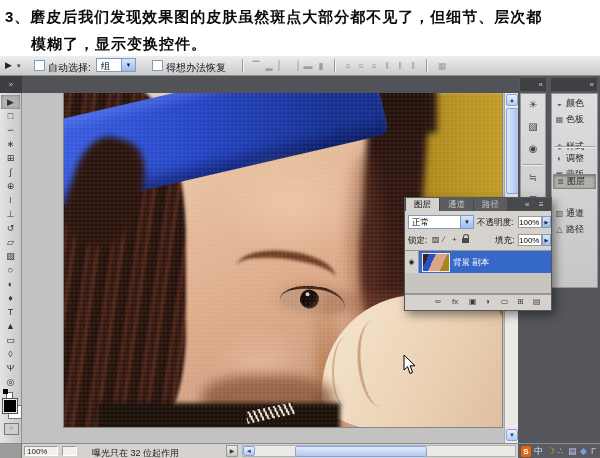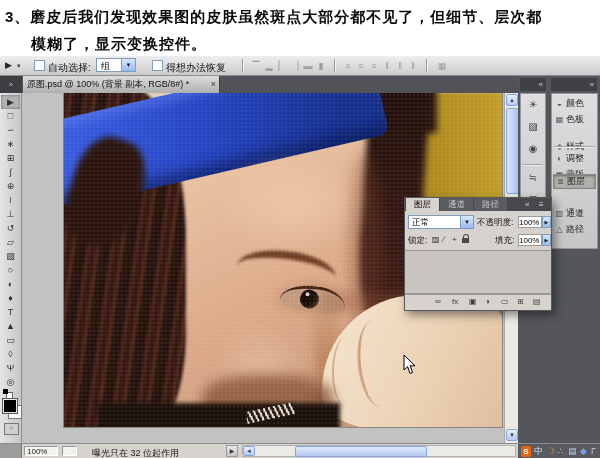--- a/index.html
+++ b/index.html
@@ -157,24 +157,20 @@
     <span class="ob-ico" style="left:368px">≡</span>
     <span class="ob-ico" style="left:381px">‖</span>
     <span class="ob-ico" style="left:394px">‖</span>
     <span class="ob-ico" style="left:407px">‖</span>
     <span class="sep" style="left:426px"></span>
     <span class="ob-ico" style="left:436px">▦</span>
   </div>
 
   <div class="tabbar">
     <span class="tb-grip">»</span>
-    <span class="doctab">
-      <span>原图.psd @ 100% (背景 副本, RGB/8#) *</span>
-      <span class="x">×</span>
-    </span>
   </div>
 
   <div class="toolbox">
     <span class="tool sel" style="top:2px">▶</span>
     <span class="tool" style="top:16px">□</span>
     <span class="tool" style="top:30px">∽</span>
     <span class="tool" style="top:44px">∗</span>
     <span class="tool" style="top:58px">⊞</span>
     <span class="tool" style="top:72px">∫</span>
     <span class="tool" style="top:86px">⊕</span>
@@ -246,21 +242,21 @@
     <span class="dk-head" style="left:2px;width:26px">«</span>
     <span class="dk-head" style="left:33px;width:46px">«</span>
     <div class="dk-col" style="left:2px;width:26px;height:166px">
       <span class="dkA-ic" style="top:5px">☀</span>
       <span class="dkA-ic" style="top:27px">▨</span>
       <span class="dkA-ic" style="top:49px">◉</span>
       <span class="dk-div" style="top:70px;width:20px"></span>
       <span class="dkA-ic" style="top:78px">≒</span>
       <span class="dkA-ic" style="top:100px">⊟</span>
     </div>
-    <div class="dk-col" style="left:33px;width:47px;height:156px">
+    <div class="dk-col" style="left:33px;width:47px;height:195px">
       <span class="dkb" style="top:2px"><span class="ic">◒</span><span>颜色</span></span>
       <span class="dkb" style="top:18px"><span class="ic">▦</span><span>色板</span></span>
       <span class="dkb" style="top:45px"><span class="ic">◈</span><span>样式</span></span>
       <span class="dk-div" style="top:52px;width:41px"></span>
       <span class="dkb" style="top:57px"><span class="ic">◐</span><span>调整</span></span>
       <span class="dkb" style="top:73px"><span class="ic">▣</span><span>蒙版</span></span>
       <span class="dk-div" style="top:91px;width:41px"></span>
       <span class="dkb active" style="top:80px"><span class="ic">≣</span><span>图层</span></span>
       <span class="dkb" style="top:112px"><span class="ic">▥</span><span>通道</span></span>
       <span class="dkb" style="top:128px"><span class="ic">△</span><span>路径</span></span>
@@ -284,20 +280,25 @@
     <span class="lp-arr" style="left:137px;top:18px">▶</span>
     <span class="lp-lbl" style="left:3px;top:37px">锁定:</span>
     <span class="lp-lock-ic" style="left:27px">▨</span>
     <span class="lp-lock-ic" style="left:38px">∕</span>
     <span class="lp-lock-ic" style="left:47px">+</span>
     <span class="mini-lock" style="left:57px;top:40px"></span>
     <span class="lp-lbl" style="left:90px;top:37px">填充:</span>
     <span class="lp-val" style="left:113px;top:36px">100%</span>
     <span class="lp-arr" style="left:137px;top:36px">▶</span>
     <div class="lp-list">
+      <div class="lrow sel" style="top:0">
+        <span class="l-eye">◉</span>
+        <span class="l-thumb"></span>
+        <span class="l-name" style="color:#fff">背景 副本</span>
+      </div>
     </div>
     <div class="lp-foot">
       <span class="lf-ic" style="left:30px">∞</span>
       <span class="lf-ic" style="left:47px">fx</span>
       <span class="lf-ic" style="left:64px">▣</span>
       <span class="lf-ic" style="left:80px">◑</span>
       <span class="lf-ic" style="left:96px">▭</span>
       <span class="lf-ic" style="left:112px">⊞</span>
       <span class="lf-ic" style="left:128px">▤</span>
     </div>

